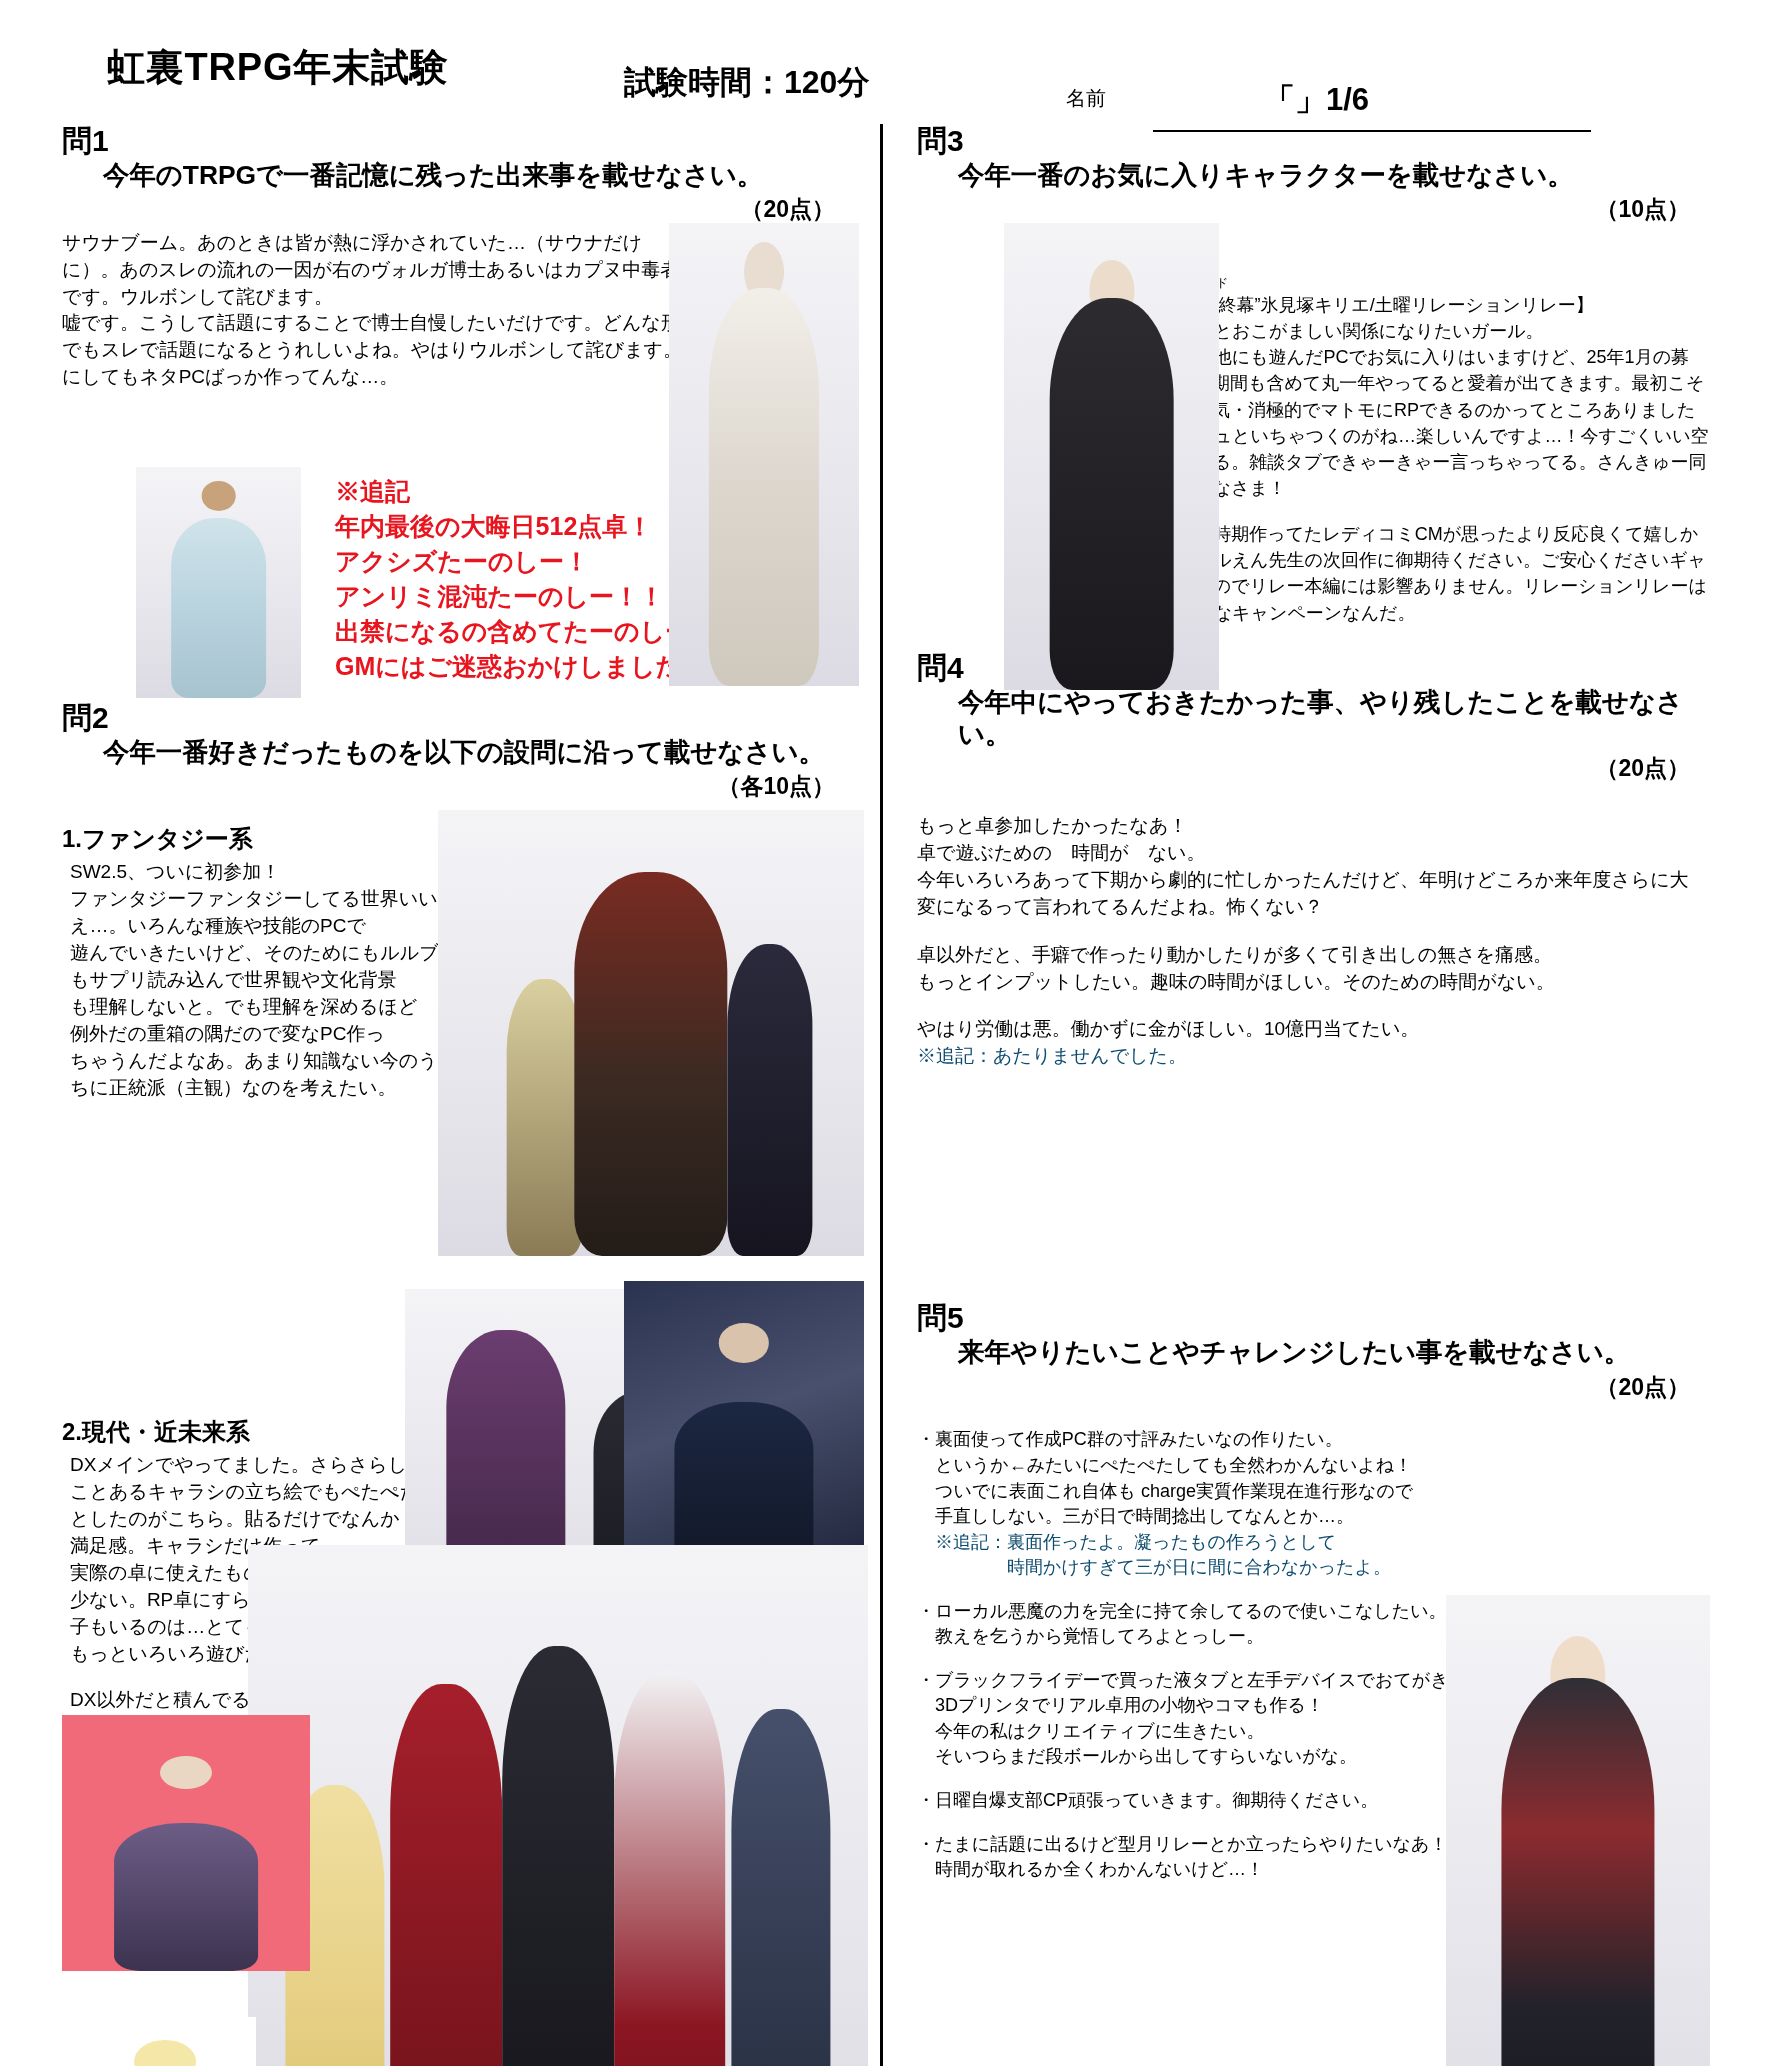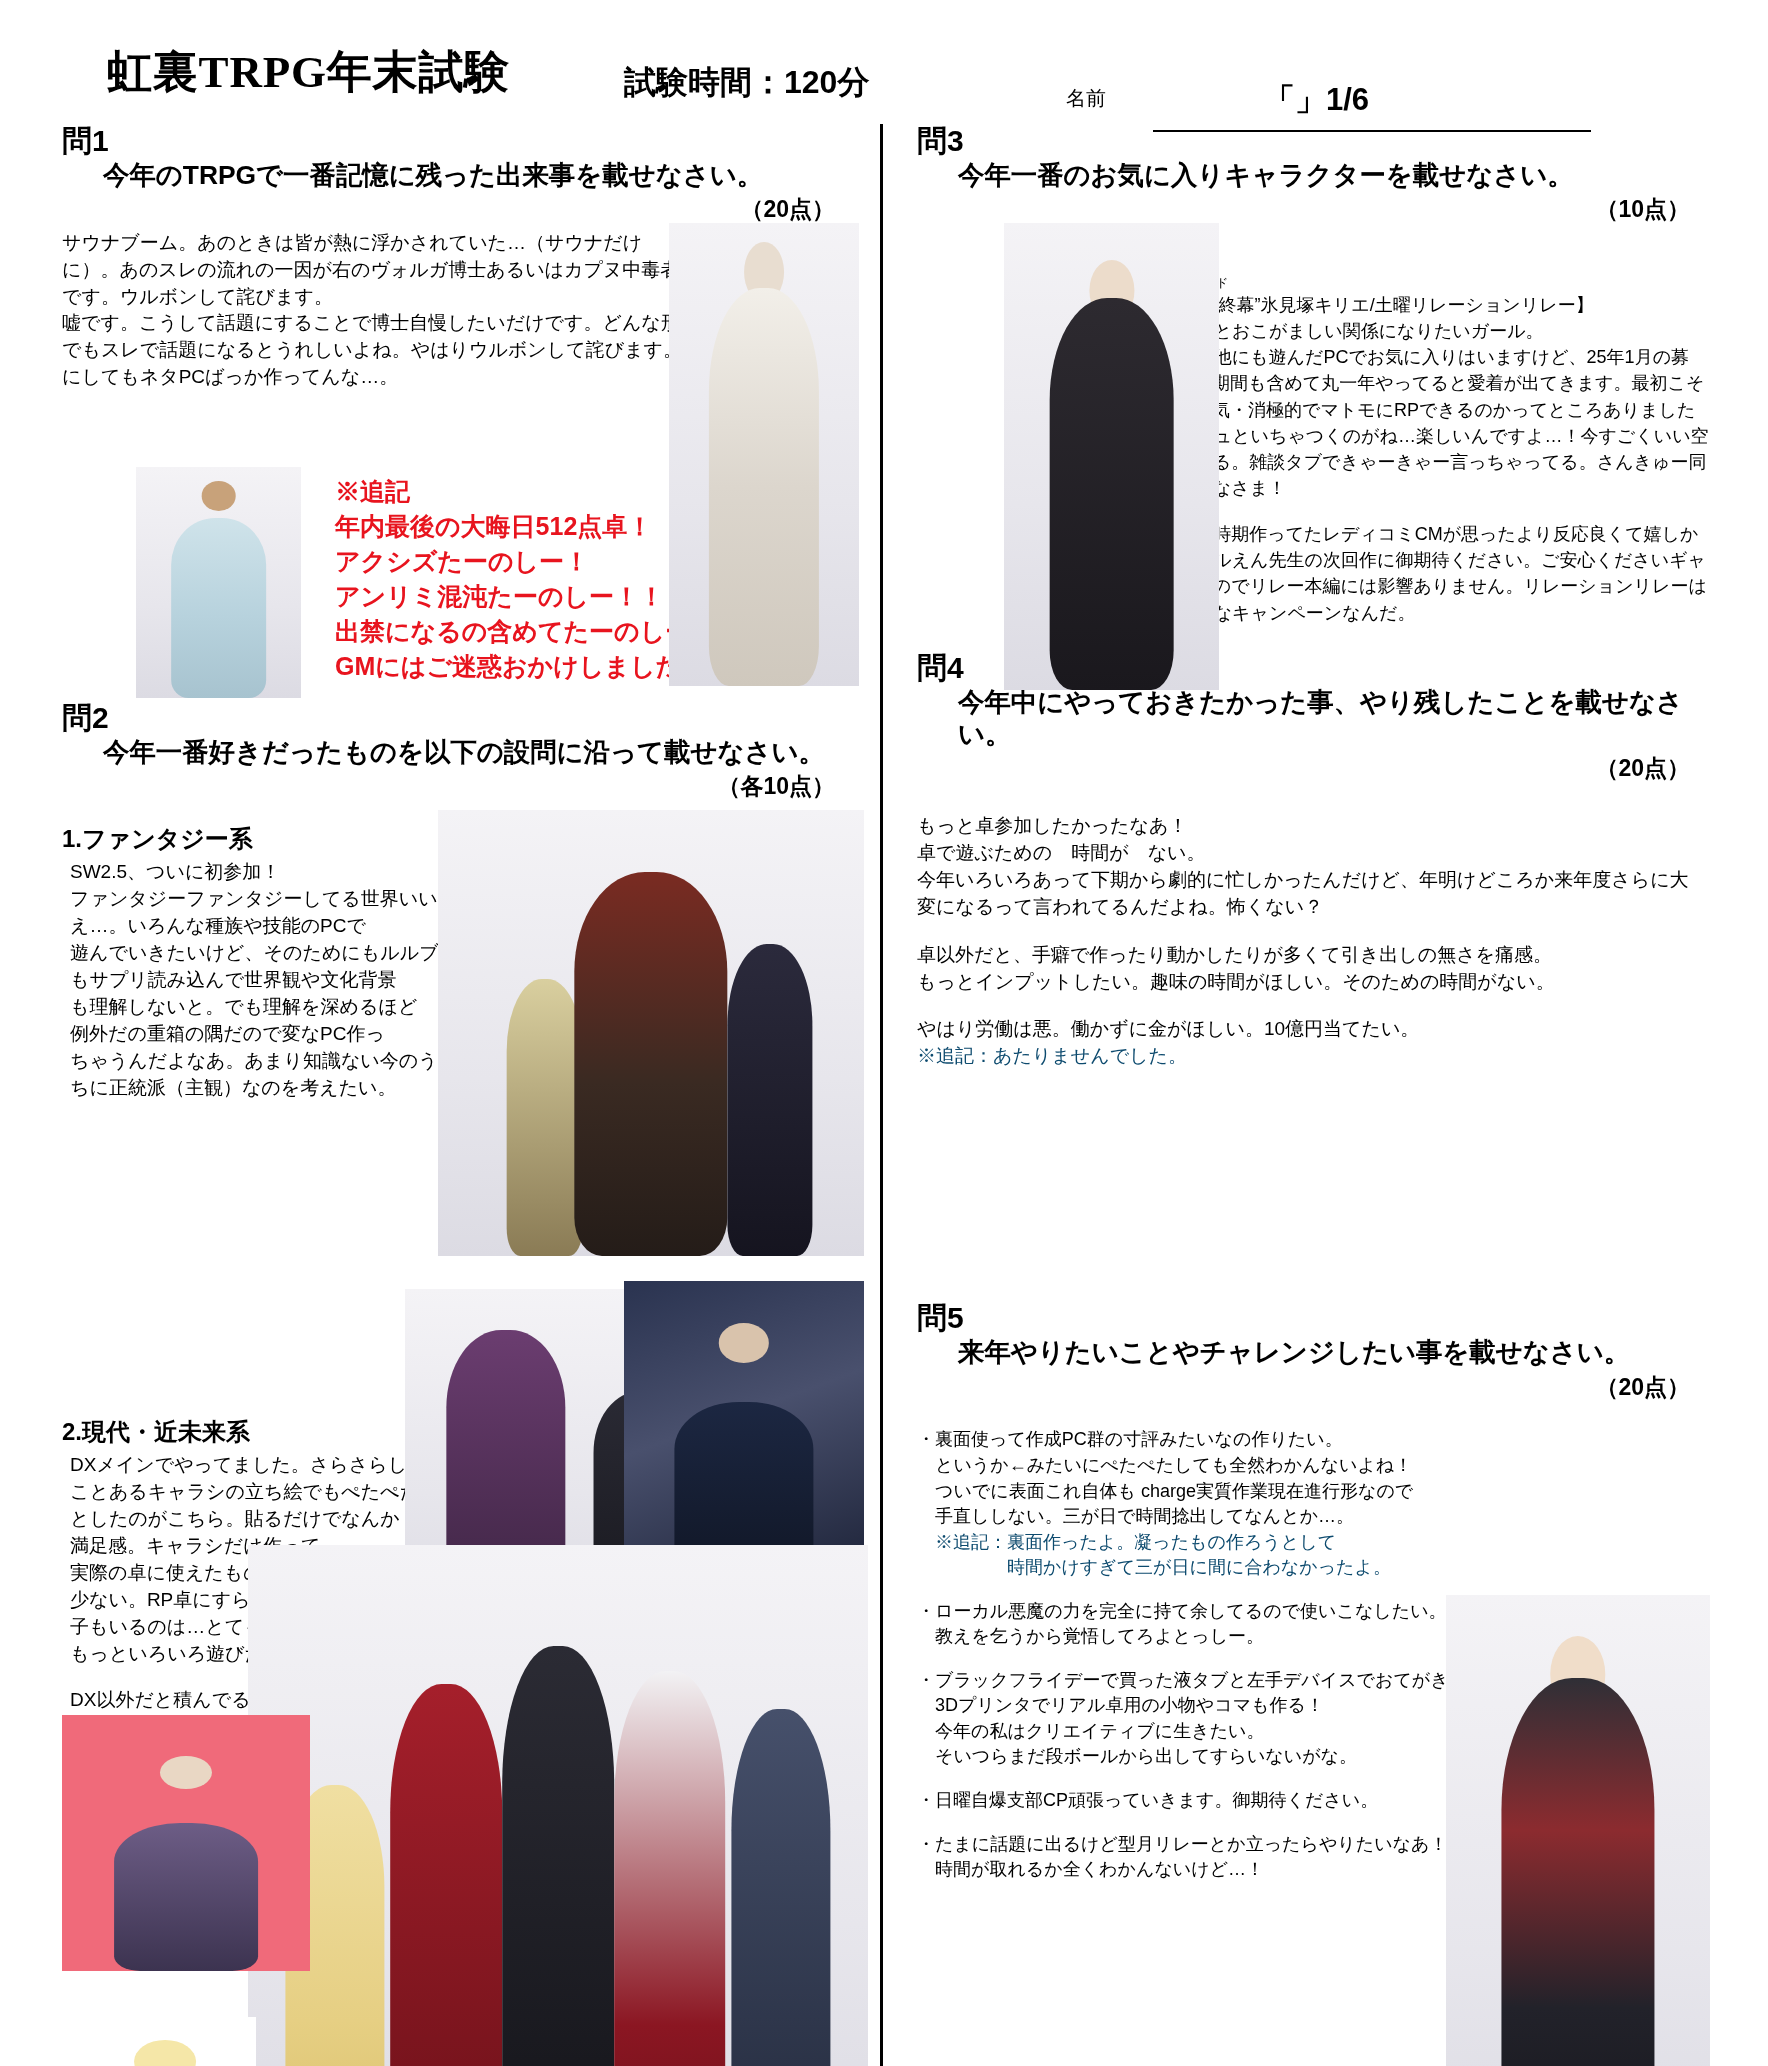--- a/index.html
+++ b/index.html
@@ -24,25 +24,24 @@
     position: absolute;
     top: 25px;
     left: 0;
     width: 1769px;
     height: 107px;
   }
   .doc-title {
     position: absolute;
     left: 107px;
     top: 16.5px;
-    font-size: 45px;
+    font-size: 38px;
     font-weight: bold;
     letter-spacing: 0.8px;
     white-space: nowrap;
-    font-family: Liberation Serif, serif;
   }
   .time-limit {
     position: absolute;
     left: 624px;
     top: 36px;
     font-size: 32px;
     font-weight: bold;
     white-space: nowrap;
   }
   .name-label {

